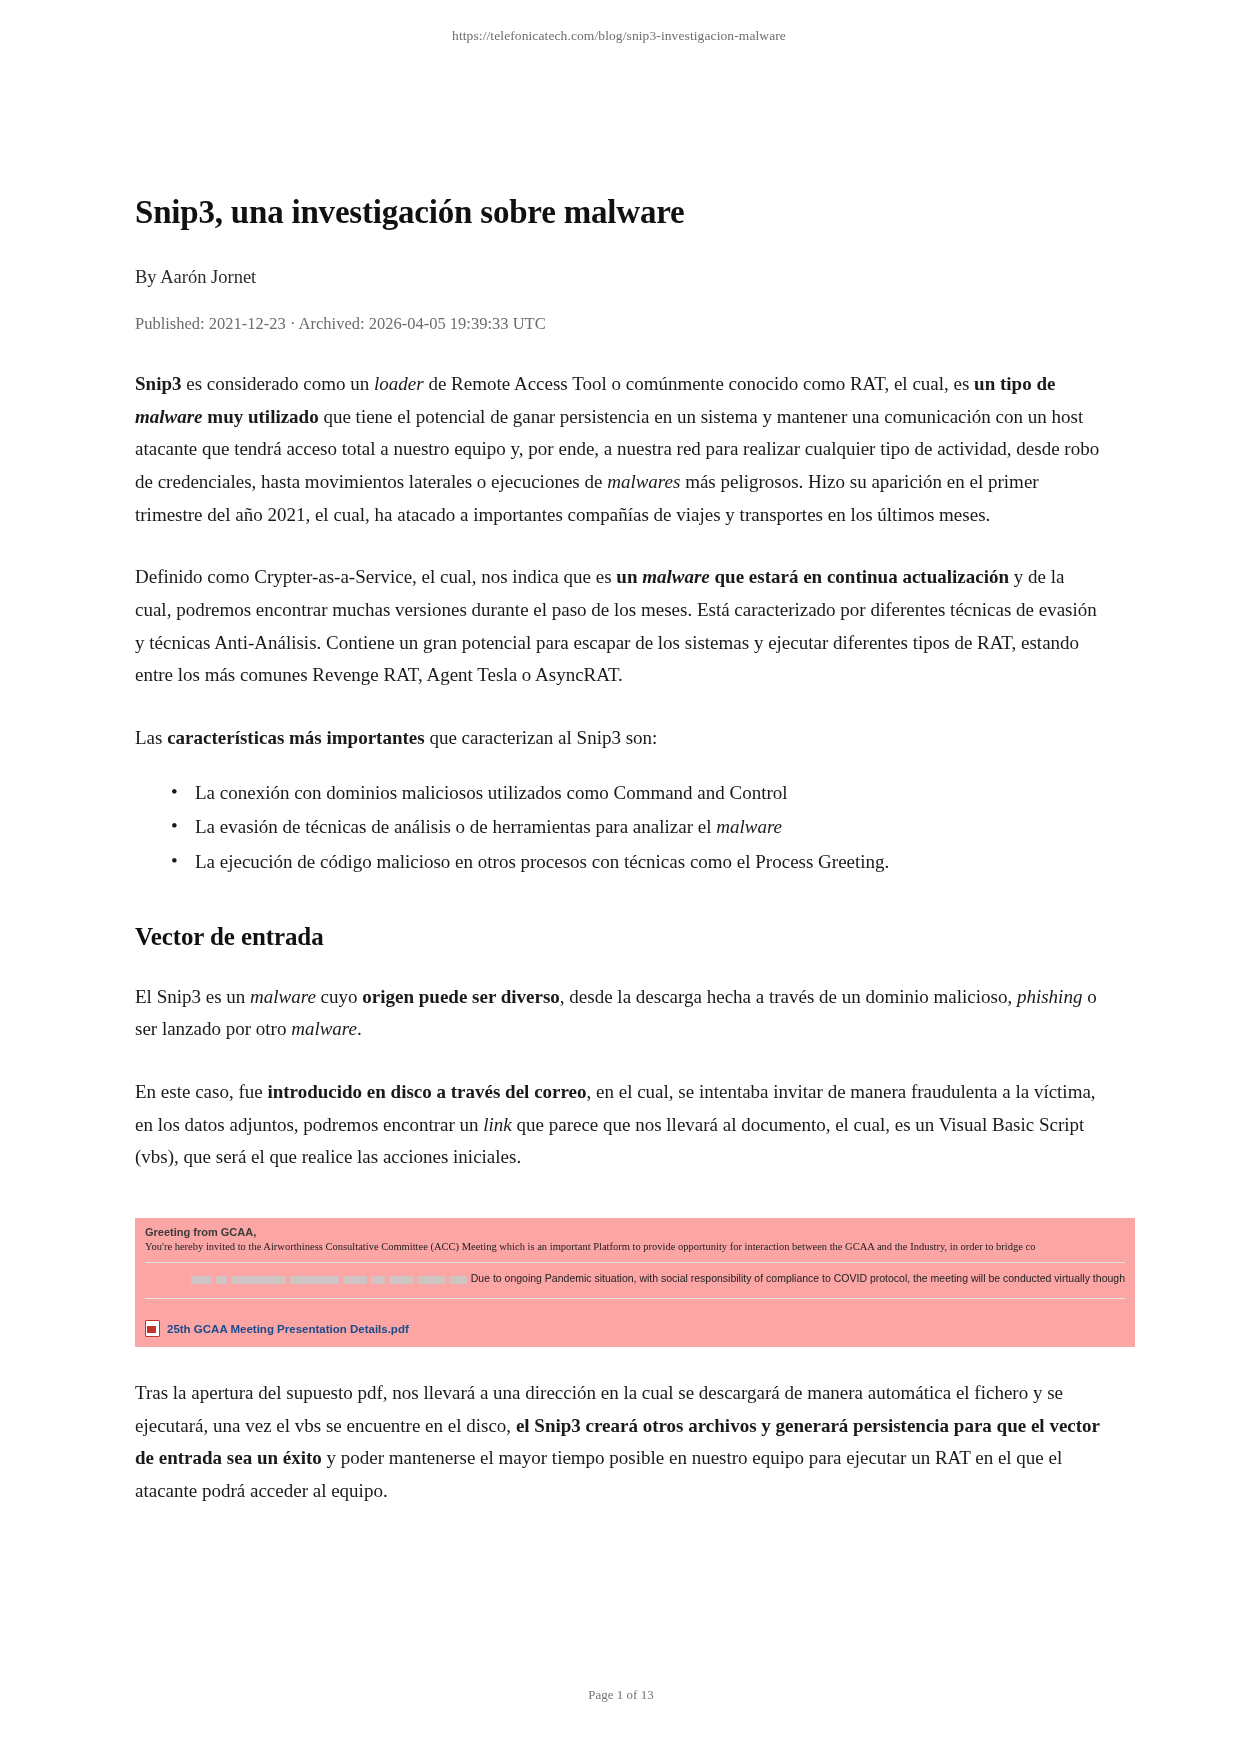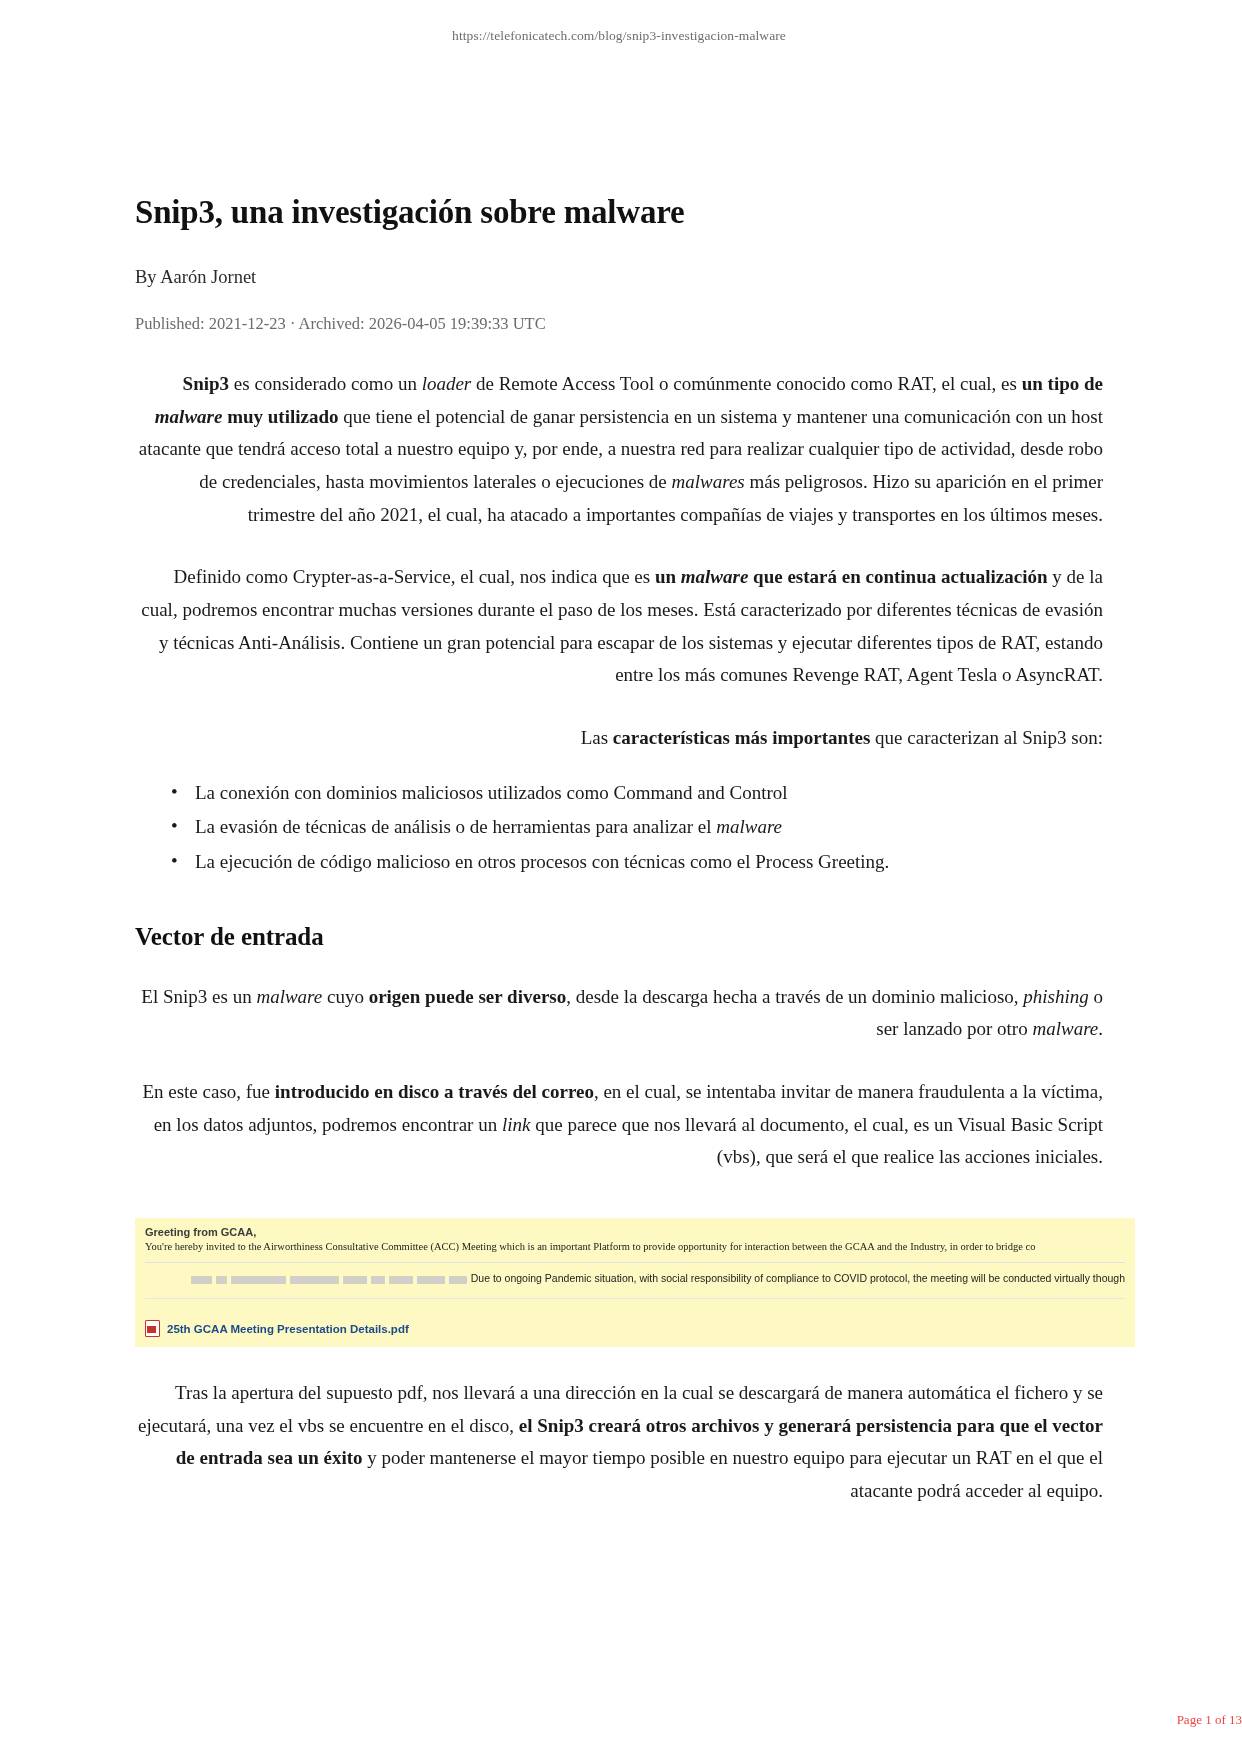--- a/index.html
+++ b/index.html
@@ -52,21 +52,21 @@
   }
   .pubinfo {
     font-size: 16.5px;
     color: #6b6b6b;
     margin-top: 26px;
   }
   p.body-par {
     font-size: 19px;
     line-height: 1.72;
     margin: 30px 0 0 0;
-    text-align: right;
+    text-align: left;
     color: #1a1a1a;
   }
   p.body-par:first-of-type {
     margin-top: 34px;
   }
   .b { font-weight: bold; }
   .i { font-style: italic; }
   .bi { font-weight: bold; font-style: italic; }
   ul.bullets {
     margin: 22px 0 0 0;
@@ -95,21 +95,21 @@
     color: #111111;
     letter-spacing: -0.1px;
   }
   .figure {
     margin: 44px 0 0 0;
     width: 1000px;
     background: #ffffff;
   }
   .fig-inner {
     padding: 8px 10px 10px 10px;
-    background: #fef9c3;
+    background: #fca5a5;
   }
   .fig-line1 {
     font-family: "Liberation Sans", sans-serif;
     font-size: 11px;
     color: #3b3b3b;
     font-weight: bold;
   }
   .fig-line2 {
     font-family: Liberation Serif, serif;
     font-size: 10.5px;
@@ -169,26 +169,26 @@
     background: #c4342b;
   }
   .attach-name {
     font-family: "Liberation Sans", sans-serif;
     font-size: 11.5px;
     font-weight: bold;
     color: #1a4b8c;
   }
   .footer {
     position: absolute;
-    bottom: 28px;
+    bottom: 53px;
     left: 0;
     width: 1242px;
-    text-align: right;
+    text-align: center;
     font-size: 13px;
-    color: #ef4444;
+    color: #737373;
     font-family: "Liberation Serif", serif;
   }
 </style>
 </head>
 <body>
 
 <div class="page">
 
   <div class="header-url">https://telefonicatech.com/blog/snip3-investigacion-malware</div>
 

